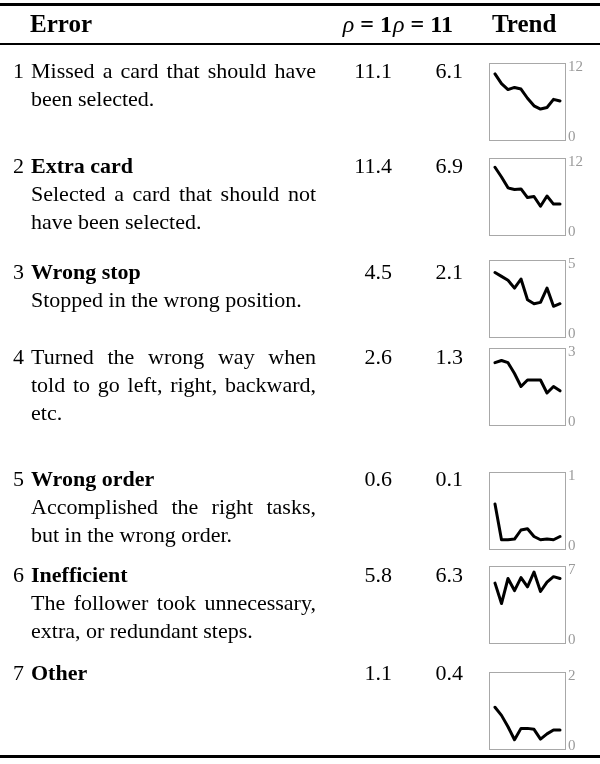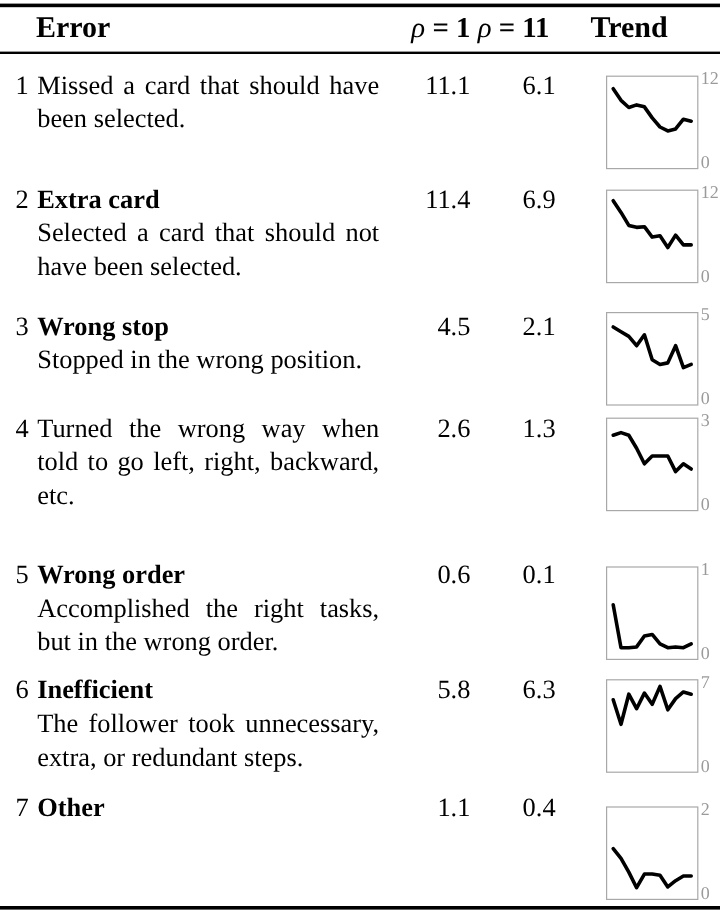--- a/index.html
+++ b/index.html
@@ -58,21 +58,21 @@
     text-align: right;
     font-size: 24px;
     line-height: 32px;
     white-space: nowrap;
   }
   .h-rho11 {
     position: absolute;
     left: 393px;
     top: 0;
     width: 70px;
-    text-align: center;
+    text-align: left;
     font-size: 24px;
     line-height: 32px;
     white-space: nowrap;
   }
   .h-rho1 .rho, .h-rho11 .rho {
     font-style: italic;
     font-weight: normal;
   }
   .h-rho1 .eq, .h-rho11 .eq {
     font-weight: bold;
@@ -133,21 +133,21 @@
     top: 0;
     width: 70px;
     text-align: right;
     font-size: 22px;
     line-height: 28px;
   }
 
   
   .spark {
     position: absolute;
-    left: 505px;
+    left: 489px;
     width: 77px;
     height: 78px;
   }
   .spark .box {
     position: absolute;
     left: 0;
     top: 0;
     width: 77px;
     height: 78px;
     box-sizing: border-box;

